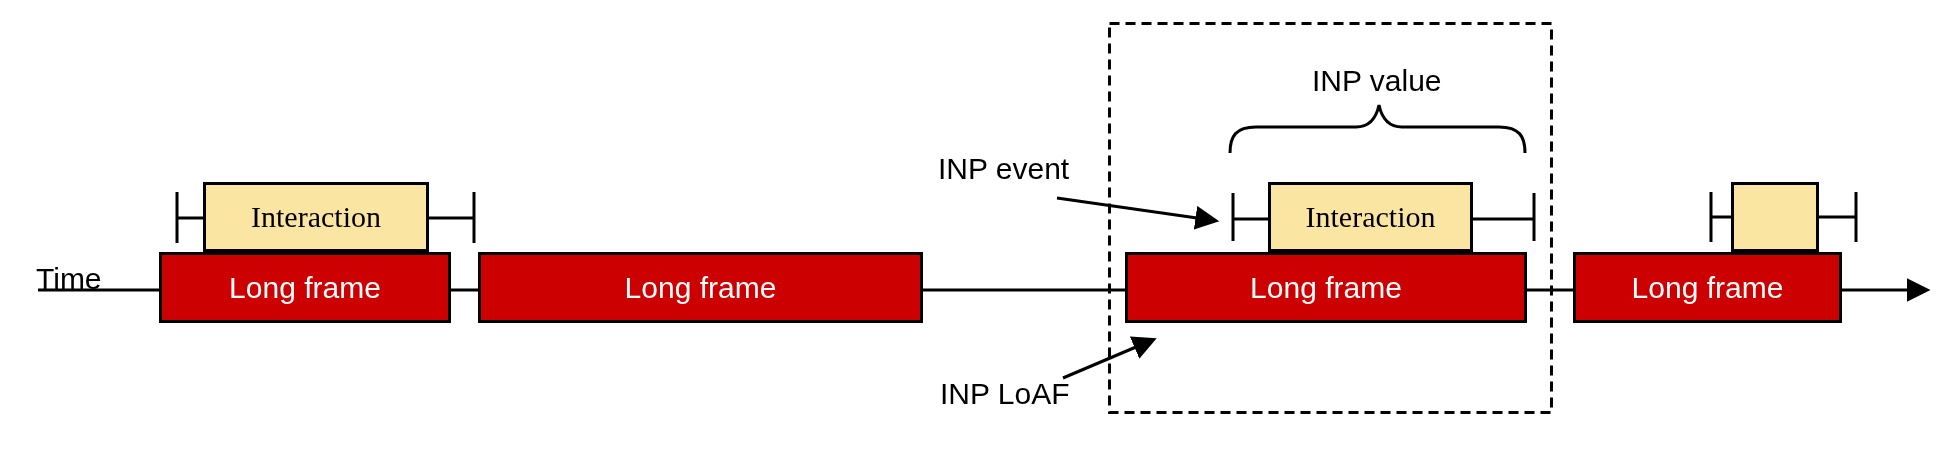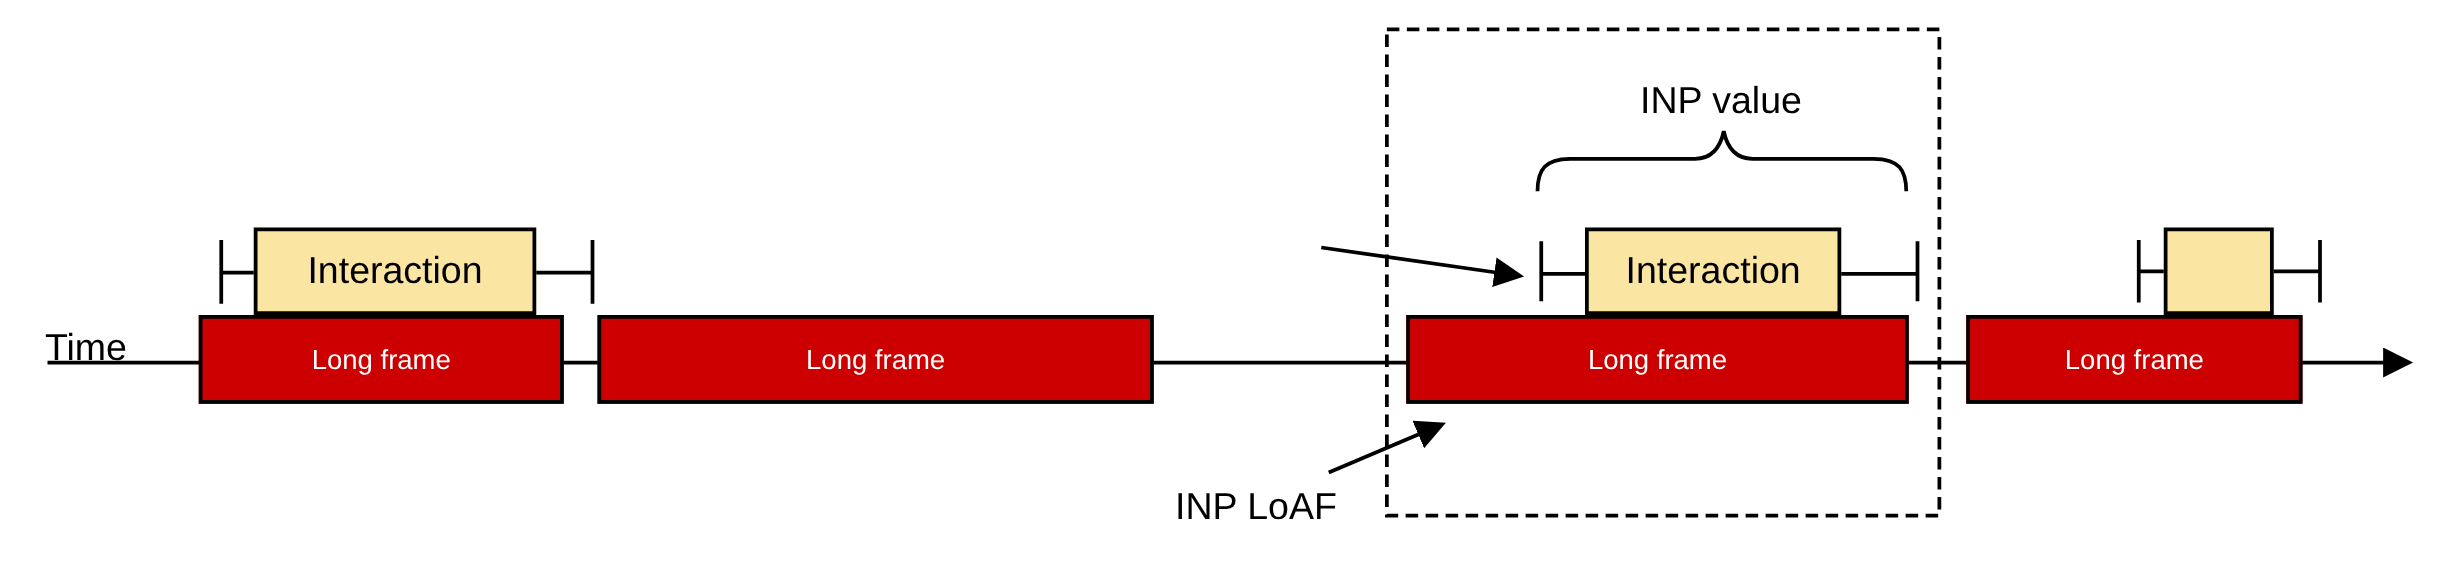--- a/index.html
+++ b/index.html
@@ -23,47 +23,48 @@
     box-sizing: border-box;
     border: 3px solid #000000;
     display: flex;
     align-items: center;
     justify-content: center;
     white-space: nowrap;
   }
   .long-frame {
     background: #cc0000;
     color: #ffffff;
-    font-size: 22px;
+    font-size: 30px;
     z-index: 3;
   }
   .interaction {
     background: #fbe5a3;
     color: #000000;
     font-size: 30px;
     z-index: 2;
+    font-family: Liberation Serif, serif;
   }
   .lf-1 { left: 159px;  top: 252px; width: 292px; height: 71px; }
   .lf-2 { left: 478px;  top: 252px; width: 445px; height: 71px; }
   .lf-3 { left: 1125px; top: 252px; width: 402px; height: 71px; }
   .lf-4 { left: 1573px; top: 252px; width: 269px; height: 71px; }
   .in-1 { left: 203px;  top: 182px; width: 226px; height: 70px; }
   .in-3 { left: 1268px; top: 182px; width: 205px; height: 70px; }
   .in-4 { left: 1731px; top: 182px; width: 88px;  height: 70px; }
   .float-label {
     position: absolute;
     font-size: 30px;
     line-height: 1.1;
     white-space: nowrap;
     z-index: 4;
   }
   .time-label      { left: 36px;   top: 249px; margin-top: 13px; }
   .inp-event-label { left: 938px;  top: 152px; }
   .inp-value-label { left: 1312px; top: 45px; margin-top: 19px;  }
-  .inp-loaf-label  { left: 940px;  top: 389px; }
+  .inp-loaf-label  { left: 940px;  top: 377px; }
 </style>
 </head>
 <body>
 
 <div class="canvas">
 
   <svg class="lines-layer" viewBox="0 0 1954 468" xmlns="http://www.w3.org/2000/svg">
     <defs>
       <marker id="arrowhead" markerWidth="9" markerHeight="8" refX="0.5" refY="4" orient="auto" markerUnits="strokeWidth">
         <path d="M0,0 L8,4 L0,8 z" fill="#000000"></path>
@@ -118,16 +119,17 @@
     <span>Interaction</span>
   </div>
   <div class="box interaction in-3">
     <span>Interaction</span>
   </div>
   <div class="box interaction in-4">
     <span></span>
   </div>
 
   <div class="float-label time-label">Time</div>
+  <div class="float-label inp-event-label">INP event</div>
   <div class="float-label inp-value-label">INP value</div>
   <div class="float-label inp-loaf-label">INP LoAF</div>
 
 </div>
 
 </body></html>

